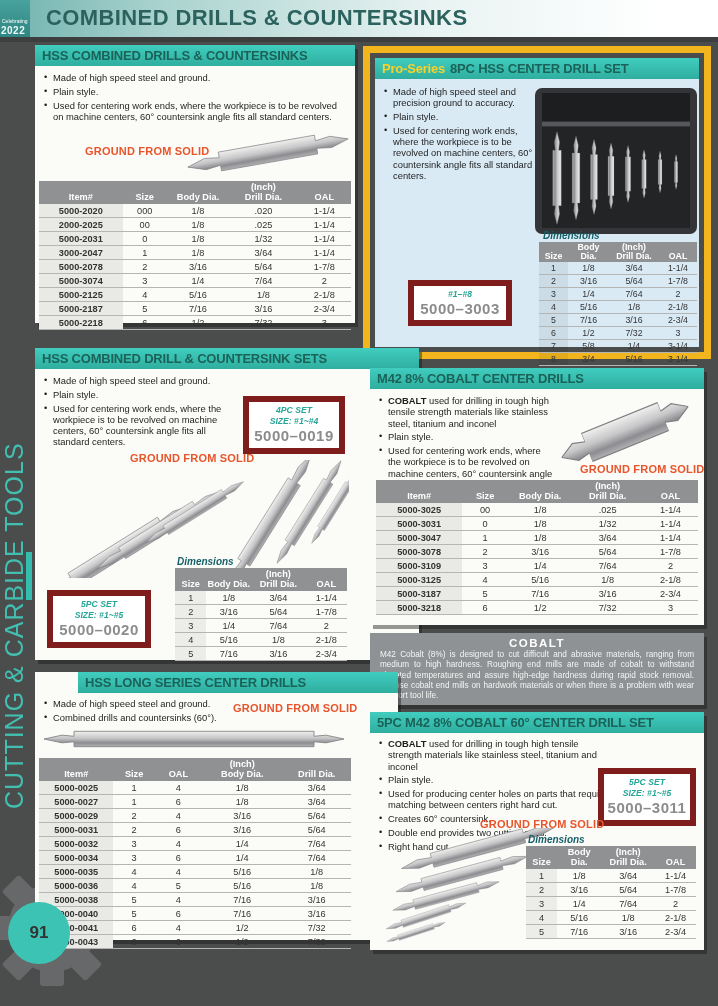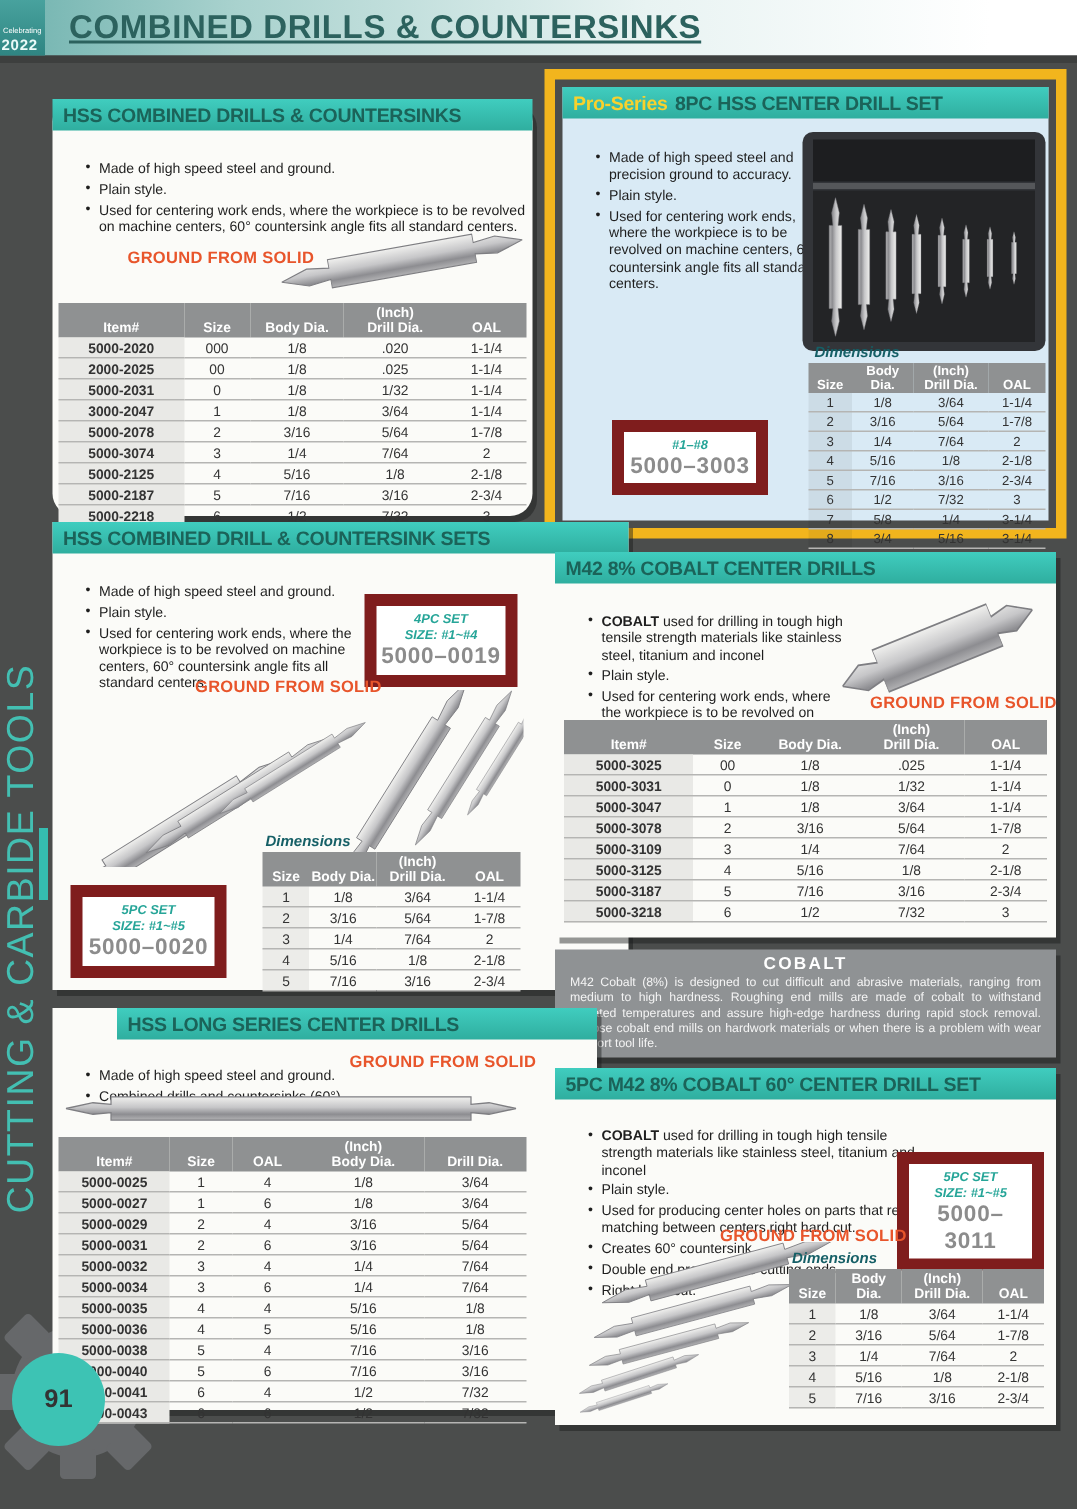--- a/index.html
+++ b/index.html
@@ -6,42 +6,42 @@
   body{font-family:"Liberation Sans",sans-serif;background:#222;}
   .page{position:relative;width:718px;height:1006px;background:#4b4d4c;overflow:hidden;}
 
   
   .topbar{position:absolute;left:0;top:0;width:718px;height:42px;
     background:linear-gradient(90deg,#6fb2ae 0%,#a9d2ce 22%,#e8f3f2 60%,#ffffff 92%);
     border-bottom:5px solid #3d3f3e;box-sizing:border-box;}
   .logo{position:absolute;left:0;top:0;width:30px;height:37px;background:linear-gradient(180deg,#48a29e,#2f8582);}
   .logo .l1{position:absolute;bottom:13px;left:2px;font-size:5px;color:#fff;white-space:nowrap;}
   .logo .l2{position:absolute;bottom:1px;left:1px;font-size:10px;font-weight:bold;color:#eafaf8;letter-spacing:.5px;}
-  .h-title{position:absolute;left:46px;top:5px;font-size:22px;font-weight:bold;color:#2c625e;letter-spacing:.4px;white-space:nowrap;text-decoration:underline;}
+  .h-title{position:absolute;left:46px;top:5px;font-size:22px;font-weight:bold;color:#2c625e;letter-spacing:.4px;white-space:nowrap;}
 
   
   .side-text{position:absolute;left:0;top:372px;width:30px;height:508px;
     writing-mode:vertical-rl;transform:rotate(180deg);text-align:center;
     color:#43c6b8;font-size:25px;letter-spacing:1px;font-weight:400;opacity:.95;}
   .side-tab{position:absolute;left:26px;top:552px;width:6px;height:48px;background:#35bdb0;}
 
   
   .card{position:absolute;background:#fbfbf8;box-shadow:3px 4px 0 rgba(25,26,26,.45);}
   .card-header{height:21px;background:linear-gradient(180deg,#40cdbf,#2fae9f);display:flex;align-items:center;padding:0 7px;}
   .card-title{font-size:13px;font-weight:bold;color:#1b6359;letter-spacing:-.2px;white-space:nowrap;}
   .brand{color:#f8d12c;margin-right:5px;}
 
-  .bullets{position:absolute;margin:13px;padding:0;list-style:none;font-size:9.4px;color:#1e1e1e;line-height:1.2;}
+  .bullets{position:absolute;margin:0;padding:0;list-style:none;font-size:9.4px;color:#1e1e1e;line-height:1.2;}
   .bullets li{position:relative;padding-left:10px;margin-bottom:2.5px;}
   .bullets li::before{content:"•";position:absolute;left:1px;top:-1px;}
 
   .ground{position:absolute;color:#e8552b;font-weight:bold;font-size:11px;letter-spacing:.2px;white-space:nowrap;}
   .dim-label{position:absolute;font-style:italic;font-weight:bold;color:#155f66;font-size:10px;}
 
-  .badge{position:absolute;background:#fff;border:8px solid #7f1d1d;text-align:center;padding:3px 2px;box-sizing:border-box;}
+  .badge{position:absolute;background:#fff;border:6px solid #7f1d1d;text-align:center;padding:3px 2px;box-sizing:border-box;}
   .badge .bl{color:#26a598;font-style:italic;font-weight:bold;font-size:8.6px;line-height:1.3;}
   .badge .bn{color:#8c8c8c;font-weight:bold;font-size:15px;line-height:1.15;letter-spacing:.5px;}
 
   table{border-collapse:collapse;table-layout:fixed;position:absolute;}
   thead th{background:#8f9192;color:#fff;font-size:9.2px;font-weight:bold;vertical-align:bottom;padding:2px 1px;line-height:1.05;}
   thead .th-top{display:block;}
   tbody td{font-size:9.2px;color:#333;text-align:center;padding:1.5px 1px;border-bottom:1px solid #b5b5b3;background:transparent;}
   .item-tbl td:first-child{background:#e9e9e6;font-weight:bold;}
   .item-tbl th:nth-child(1){width:27%}.item-tbl th:nth-child(2){width:14%}.item-tbl th:nth-child(3){width:20%}.item-tbl th:nth-child(4){width:22%}.item-tbl th:nth-child(5){width:17%}
   .long-tbl th:nth-child(1){width:24%}.long-tbl th:nth-child(2){width:13%}.long-tbl th:nth-child(3){width:15%}.long-tbl th:nth-child(4){width:26%}.long-tbl th:nth-child(5){width:22%}
@@ -103,21 +103,21 @@
     <div class="h-title">COMBINED DRILLS &amp; COUNTERSINKS</div>
   </div>
   <div class="logo">
     <div class="l1">Celebrating</div>
     <div class="l2">2022</div>
   </div>
 
   <div class="side-text">CUTTING &amp; CARBIDE TOOLS</div>
   <div class="side-tab"></div>
 
-  <div class="card" id="cardA" style="left:35px;top:66px;width:320px;height:278px;border-radius:15px;">
+  <div class="card" id="cardA" style="left:35px;top:45px;width:320px;height:278px;">
     <div class="card-header">
       <span class="card-title">HSS COMBINED DRILLS &amp; COUNTERSINKS</span>
     </div>
     <ul class="bullets" style="left:8px;top:27px;width:304px;">
         <li>Made of high speed steel and ground.</li>
         <li>Plain style.</li>
         <li>Used for centering work ends, where the workpiece is to be revolved on machine centers, 60° countersink angle fits all standard centers.</li>
       </ul>
     <div class="ground" style="left:50px;top:100px;">GROUND FROM SOLID</div>
     <svg class="img-box" style="left:148px;top:80px;" width="170" height="54">

